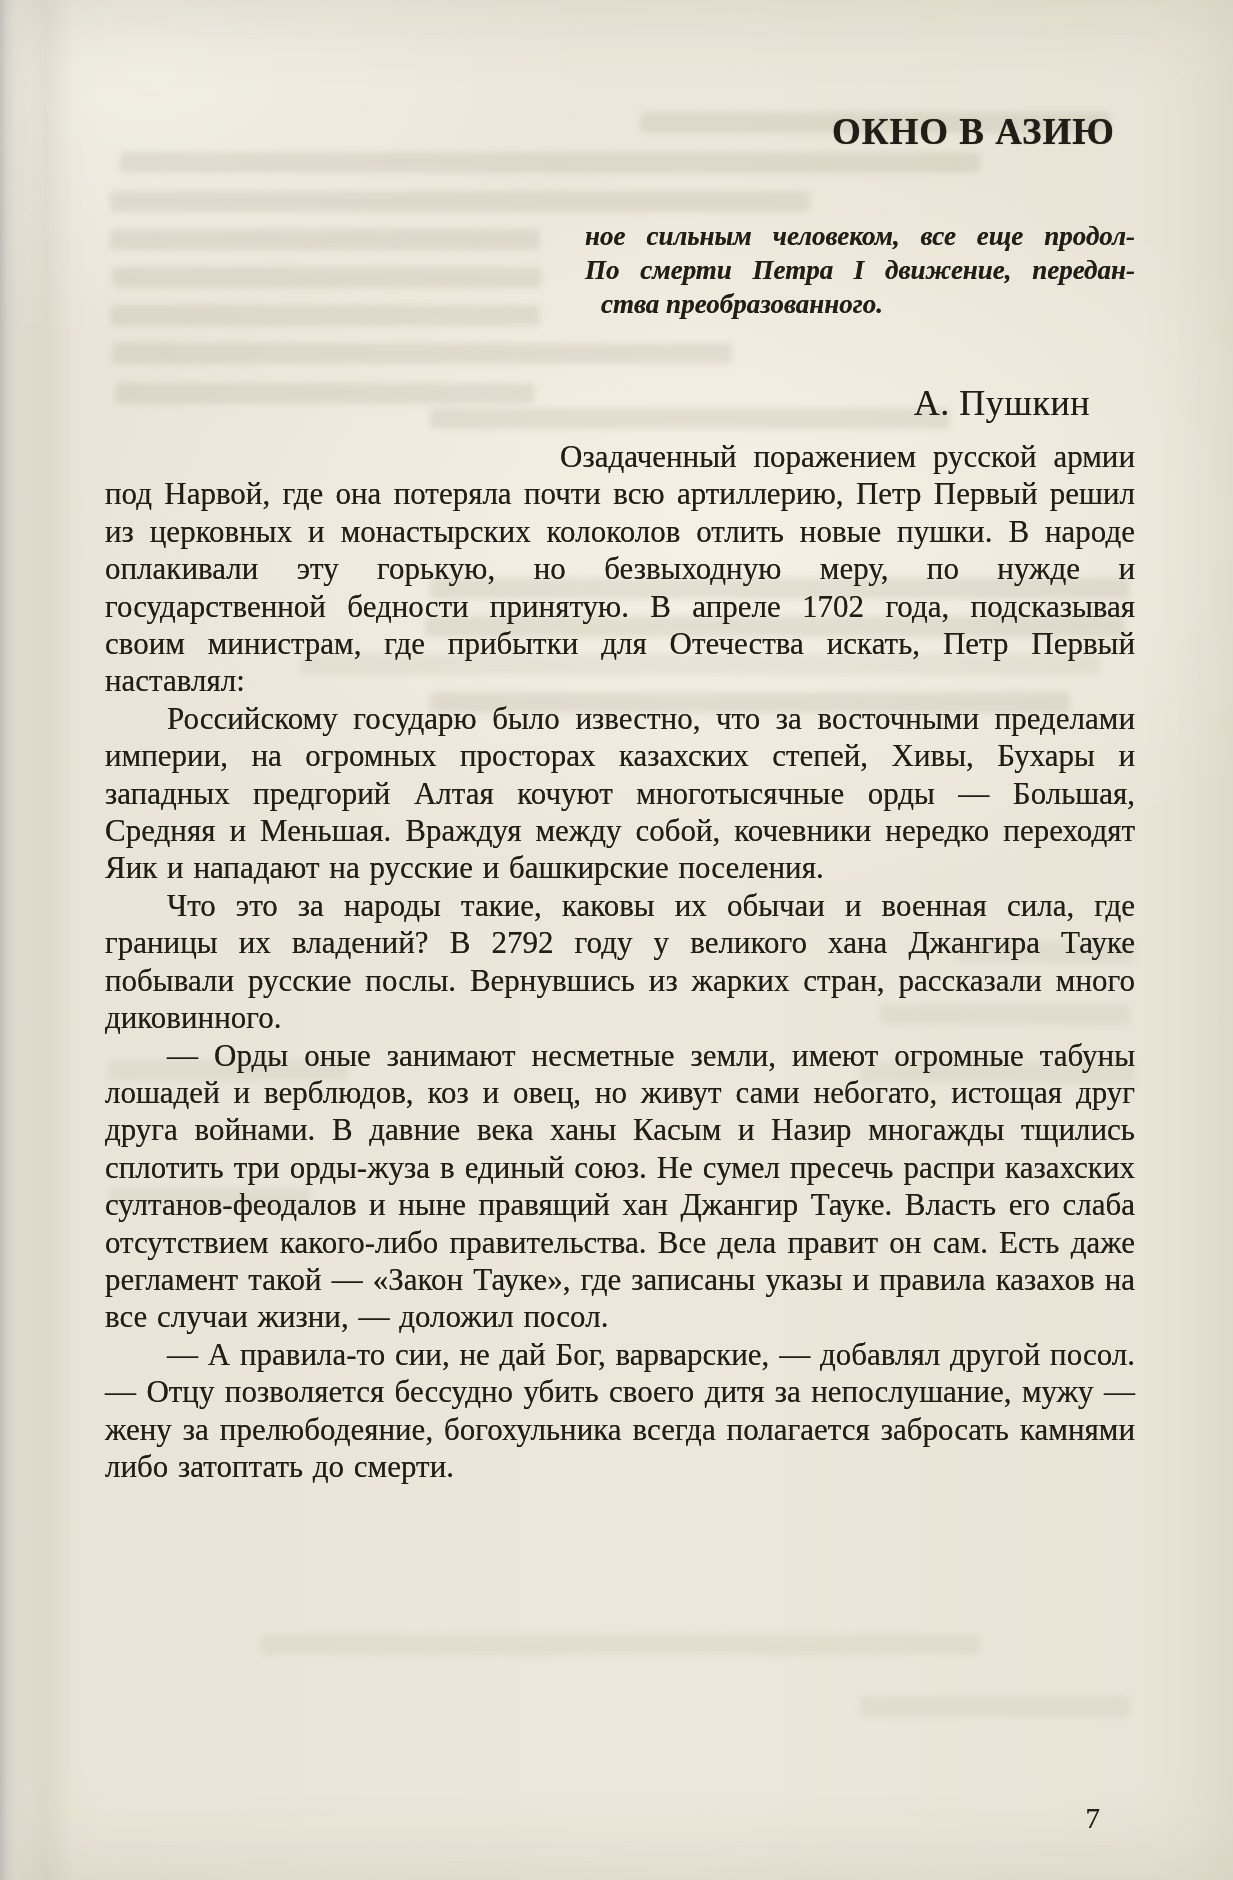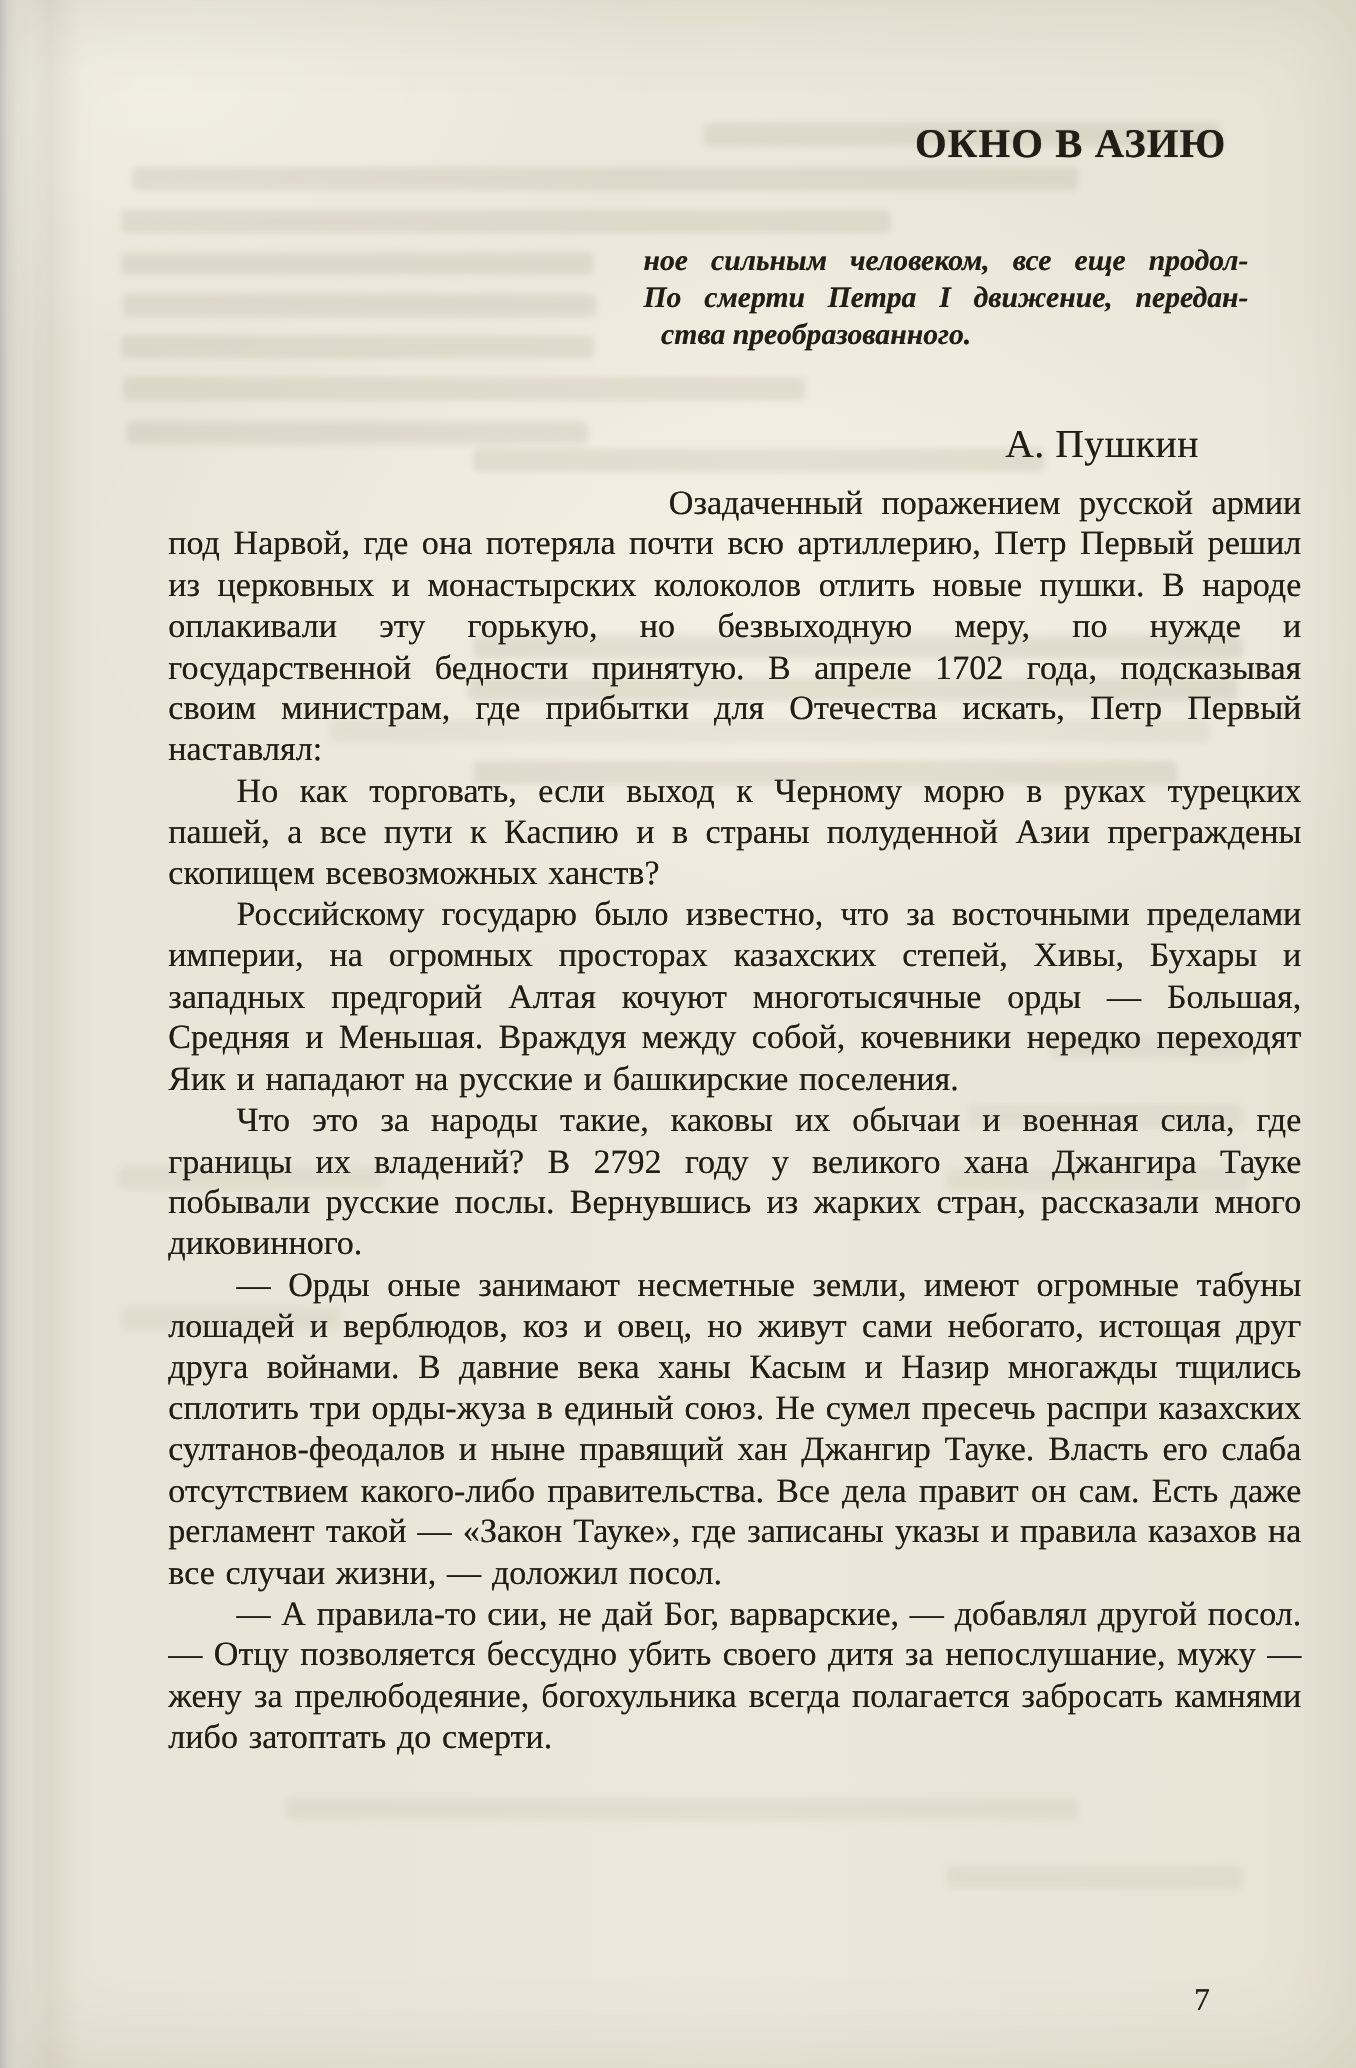--- a/index.html
+++ b/index.html
@@ -50,21 +50,20 @@
   .attribution {
     position: absolute; top: 382px; right: 143px;
     font-size: 36px; letter-spacing: 0.5px;
     text-shadow: 0 0 0.6px rgba(30,25,15,0.7);
   }
   .bodytext {
     position: absolute; top: 438px; left: 105px; width: 1030px;
     font-size: 31px; line-height: 37.4px;
     text-align: justify;
     text-shadow: 0 0 0.6px rgba(30,25,15,0.75);
-    margin-left: 48px;
   }
   .bodytext p { margin: 0; text-indent: 62px; word-spacing: 2px; }
   .bodytext p.opening { text-indent: 455px; }
   .page-number {
     position: absolute; top: 1802px; right: 133px;
     font-size: 29px;
     text-shadow: 0 0 0.6px rgba(30,25,15,0.7);
   }
   
   .ghost {
@@ -107,21 +106,20 @@
   <div class="epigraph">
     <div class="eline">ное сильным человеком, все еще продол-</div>
     <div class="eline">По смерти Петра I движение, передан-</div>
     <div class="eline last">ства преобразованного.</div>
   </div>
 
   <div class="attribution">А. Пушкин</div>
 
   <div class="bodytext">
     <p class="opening">Озадаченный поражением русской армии под Нарвой, где она потеряла почти всю артиллерию, Петр Первый решил из церковных и монастырских колоколов отлить новые пушки. В народе оплакивали эту горькую, но безвыходную меру, по нужде и государственной бедности принятую. В апреле 1702 года, подсказывая своим министрам, где прибытки для Отечества искать, Петр Первый наставлял:</p>
-    <p>Но как торговать, если выход к Черному морю в руках турецких пашей, а все пути к Каспию и в страны полуденной Азии преграждены скопищем всевозможных ханств?</p>
     <p>Российскому государю было известно, что за восточными пределами империи, на огромных просторах казахских степей, Хивы, Бухары и западных предгорий Алтая кочуют многотысячные орды — Большая, Средняя и Меньшая. Враждуя между собой, кочевники нередко переходят Яик и нападают на русские и башкирские поселения.</p>
     <p>Что это за народы такие, каковы их обычаи и военная сила, где границы их владений? В 2792 году у великого хана Джангира Тауке побывали русские послы. Вернувшись из жарких стран, рассказали много диковинного.</p>
     <p>— Орды оные занимают несметные земли, имеют огромные табуны лошадей и верблюдов, коз и овец, но живут сами небогато, истощая друг друга войнами. В давние века ханы Касым и Назир многажды тщились сплотить три орды-жуза в единый союз. Не сумел пресечь распри казахских султанов-феодалов и ныне правящий хан Джангир Тауке. Власть его слаба отсутствием какого-либо правительства. Все дела правит он сам. Есть даже регламент такой — «Закон Тауке», где записаны указы и правила казахов на все случаи жизни, — доложил посол.</p>
     <p>— А правила-то сии, не дай Бог, варварские, — добавлял другой посол. — Отцу позволяется бессудно убить своего дитя за непослушание, мужу — жену за прелюбодеяние, богохульника всегда полагается забросать камнями либо затоптать до смерти.</p>
   </div>
 
   <div class="page-number">7</div>
 
 </div>
 

